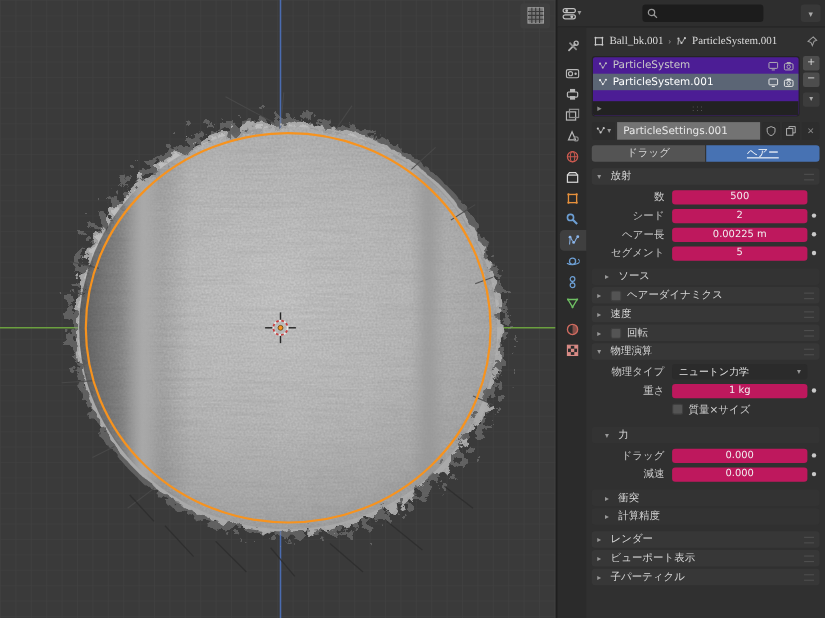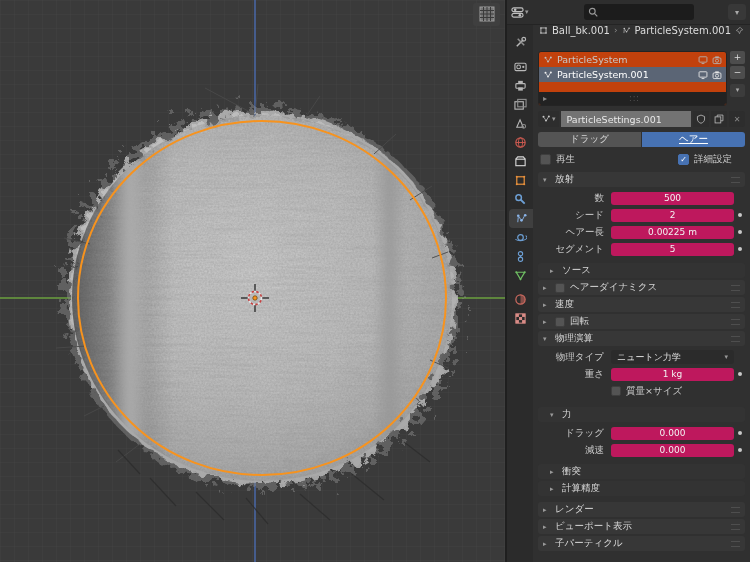--- a/index.html
+++ b/index.html
@@ -15,27 +15,27 @@
   .searchbox input{background:transparent;border:none;outline:none;color:#ddd;font-size:9px;width:80px;padding:0;}
   .sp{flex:1;}
   .hbtn{width:18px;height:16px;border-radius:3px;background:#383838;color:#aaa;font-size:8px;display:flex;align-items:center;justify-content:center;}
   .pbody{flex:1;display:flex;min-height:0;}
   .tabstrip{width:26px;flex:0 0 26px;background:#2b2b2b;display:flex;flex-direction:column;align-items:stretch;padding-top:8px;gap:0;}
   .titem{height:19px;display:flex;align-items:center;justify-content:center;}
   .titem.sel{background:#3f3f3f;border-radius:4px 0 0 4px;margin-left:2px;}
   .ti{width:13px;height:13px;display:block;}
   .tgap{height:5px;}
   .main{flex:1;display:flex;flex-direction:column;min-width:0;overflow:hidden;}
-  .crumb{height:24px;flex:0 0 24px;display:flex;gap:4px;padding:0 6px;font-size:10px;color:#dcdcdc;}
+  .crumb{height:24px;flex:0 0 24px;display:flex;align-items:center;gap:4px;padding:0 6px;font-size:10px;color:#dcdcdc;font-family:Liberation Serif, serif;}
   .crumb .sep{color:#8a8a8a;font-size:9px;}
   .pin{margin-left:auto;color:#9a9a9a;}
   .inner{padding:2px 5px 0 5px;display:flex;flex-direction:column;}
   
   .listwrap{display:flex;gap:3px;margin-bottom:5px;}
-  .listbox{flex:1;background:#c2410c;border:1px solid #242424;border-radius:3px;overflow:hidden;}
+  .listbox{flex:1;background:#4c1d95;border:1px solid #242424;border-radius:3px;overflow:hidden;}
   .lrow{height:15px;display:flex;align-items:center;gap:4px;padding:0 4px;font-size:9.5px;color:#c8c8c8;}
   .lrow.sel{background:#5b6575;color:#fff;}
   .lrow .sp{flex:1;}
   .lfoot{height:13px;background:#222;display:flex;align-items:center;padding:0 4px;color:#8a8a8a;font-size:8px;}
   .lfoot .grip{margin:0 auto;color:#555;font-size:8px;letter-spacing:1px;}
   .ops{width:15px;display:flex;flex-direction:column;gap:2px;}
   .opbtn{height:13px;background:#4d4d4d;border-radius:2px;color:#ddd;font-size:9px;line-height:12px;text-align:center;}
   .opbtn.ch{background:#3c3c3c;color:#aaa;font-size:7px;margin-top:3px;}
   
   .idrow{display:flex;align-items:center;gap:2px;margin-bottom:5px;}
@@ -432,28 +432,20 @@
             <span class="idbtn last">
                 <span>✕</span>
               </span>
           </div>
 
           <div class="ttabs">
             <div class="ttab">ドラッグ</div>
             <div class="ttab active">ヘアー</div>
           </div>
 
-          <div class="cbrow">
-            <span class="cb"></span>
-            <span>再生</span>
-            <span class="second">
-              <span class="cb on">✓</span>
-              <span>詳細設定</span>
-            </span>
-          </div>
 
           <div class="bar">
             <span class="arr">▾</span>
             <span>放射</span>
             <span class="grip"></span>
           </div>
           <div class="secbody">
             <div class="row">
               <span class="lab">数</span>
               <span class="field">500</span>

